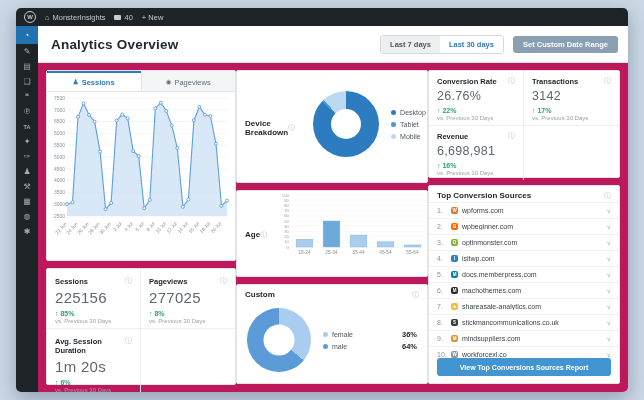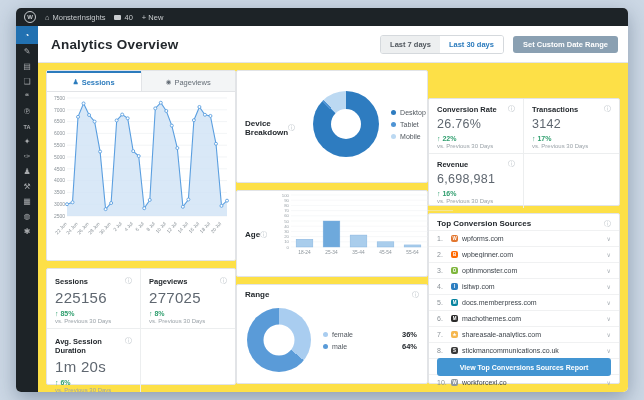--- a/index.html
+++ b/index.html
@@ -10,34 +10,34 @@
   
   .adminbar{height:18px;background:#1d2327;display:flex;align-items:center;gap:9px;padding:0 8px;color:#c9cccf;font-size:7.5px;flex:none;}
   .ab-item{display:flex;align-items:center;gap:3px;cursor:pointer;}
   .wp-logo{width:10px;height:10px;border:1px solid #c9cccf;border-radius:50%;display:flex;align-items:center;justify-content:center;font-size:6px;font-weight:bold;}
   .ab-bubble{display:inline-block;width:7px;height:5px;background:#c9cccf;border-radius:1px;}
   
   .bodyrow{flex:1;display:flex;min-height:0;}
   .sidebar{width:22px;background:#1d2327;flex:none;display:flex;flex-direction:column;align-items:stretch;}
   .sb-item{height:15px;display:flex;align-items:center;justify-content:center;color:#a7aaad;font-size:8px;cursor:pointer;}
   .sb-item.active{background:#2271b1;color:#fff;height:18px;}
-  .content{flex:1;background:#fde047;display:flex;flex-direction:column;min-width:0;}
+  .content{flex:1;background:#be185d;display:flex;flex-direction:column;min-width:0;}
   .pagehead{background:#fff;border-bottom:1px solid #e2e4e7;height:36px;display:flex;align-items:center;justify-content:space-between;padding:0 10px 0 13px;flex:none;}
   .pagehead h1{font-size:13.5px;font-weight:bold;color:#23282d;margin:0;letter-spacing:.2px;}
   .controls{display:flex;align-items:center;gap:9px;}
   .segmented{display:flex;border:1px solid #d5d9dd;border-radius:3px;overflow:hidden;background:#fff;}
   .seg{font-family:inherit;font-size:7.5px;font-weight:bold;padding:4px 9px;background:#edeff0;color:#50575e;border:none;cursor:pointer;}
   .seg.active{background:#fff;color:#2b7bbd;}
   .custom-range{font-family:inherit;font-size:7.5px;font-weight:bold;padding:4px 10px;background:#8aa0b2;color:#fff;border:none;border-radius:3px;cursor:pointer;text-align:center;}
   
   .grid{flex:1;display:flex;padding:7px 8px 8px;min-height:0;}
   .col{display:flex;flex-direction:column;gap:7px;min-width:0;}
   .col1{width:190px;flex:none;}
   .col2{width:192px;flex:none;}
-  .col3{flex:1;margin-top:28px;}
+  .col3{flex:1;}
   .card{background:#fff;border:1px solid #e2e4e7;border-radius:2px;box-sizing:border-box;}
   .card-head{display:flex;align-items:center;justify-content:space-between;padding:5px 8px 2px;}
   .card-title{font-size:8px;font-weight:bold;color:#23282d;}
   .info{color:#b8bfc5;font-size:7px;cursor:pointer;line-height:1;}
   
   .chart-card{height:191px;display:flex;flex-direction:column;}
   .tabs{display:flex;height:20px;border-bottom:1px solid #e2e4e7;flex:none;}
   .tab{flex:1;display:flex;align-items:center;justify-content:center;gap:3px;font-size:7.5px;cursor:pointer;
        background:#f3f5f6;color:#646d76;border-top:2px solid transparent;box-sizing:border-box;}
   .tab.active{background:#fff;color:#2b7bbd;font-weight:bold;border-top:2px solid #2b7bbd;}
@@ -319,21 +319,21 @@
                     <text x="110.5" y="63" text-anchor="middle" font-size="4.8" fill="#8a9298">45-54</text>
                     <rect x="129.13" y="53.92" width="16.74" height="2.08" fill="#a9cdec" stroke="#7fb0de" stroke-width="0.4"></rect>
                     <text x="137.5" y="63" text-anchor="middle" font-size="4.8" fill="#8a9298">55-64</text>
                     <rect x="156.13" y="54.96" width="16.74" height="1.04" fill="#a9cdec" stroke="#7fb0de" stroke-width="0.4"></rect>
                     <text x="164.5" y="63" text-anchor="middle" font-size="4.8" fill="#8a9298">65+</text>
                   </svg></div>
             </div>
 
             <div class="card gender-card">
               <div class="card-head">
-                <span class="card-title">Range</span>
+                <span class="card-title">Custom</span>
                 <span class="info">ⓘ</span>
               </div>
               <div class="donut-body">
                 <div class="donut" id="gender-donut" style="width: 64px; height: 64px; background: conic-gradient(rgb(169, 205, 240) 0%, rgb(169, 205, 240) 36%, rgb(90, 155, 216) 36%, rgb(90, 155, 216) 100%);">
                     <div class="donut-hole" style="width: 31px; height: 31px;"></div>
                   </div>
                 <div class="legend">
                   <div class="lg-row">
                     <span class="lg-dot" style="background: rgb(169, 205, 240);"></span>
                     <span>female</span>

